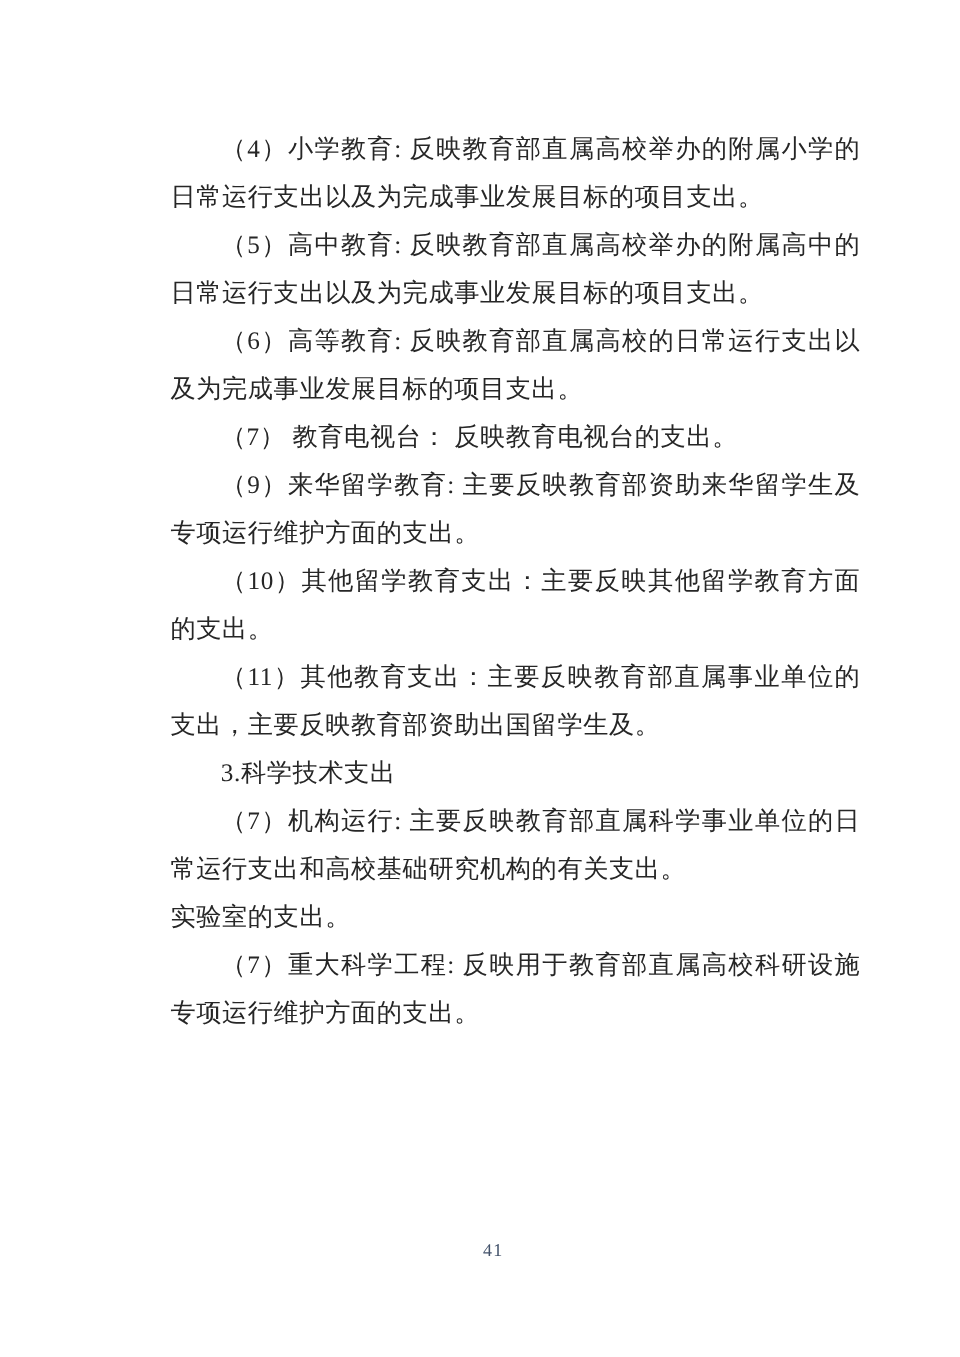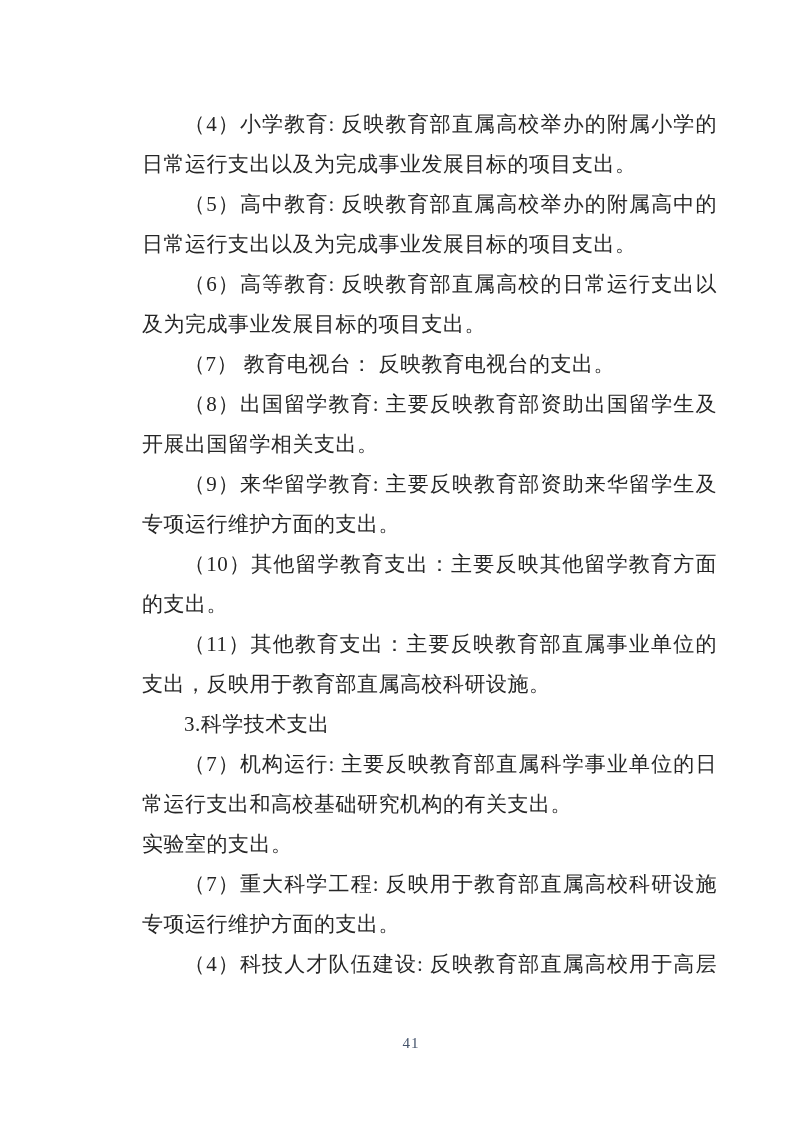--- a/index.html
+++ b/index.html
@@ -74,47 +74,40 @@
         <div class="line">日常运行支出以及为完成事业发展目标的项目支出。</div>
       </div>
       <div class="para">
         <div class="line indent fill">（6）高等教育: 反映教育部直属高校的日常运行支出以</div>
         <div class="line">及为完成事业发展目标的项目支出。</div>
       </div>
       <div class="para">
         <div class="line indent">（7） 教育电视台： 反映教育电视台的支出。</div>
       </div>
       <div class="para">
-        <div class="line indent fill">（8）出国留学教育: 主要反映教育部资助出国留学生及</div>
-        <div class="line">开展出国留学相关支出。</div>
-      </div>
-      <div class="para">
         <div class="line indent fill">（9）来华留学教育: 主要反映教育部资助来华留学生及</div>
         <div class="line">专项运行维护方面的支出。</div>
       </div>
       <div class="para">
         <div class="line indent fill">（10）其他留学教育支出：主要反映其他留学教育方面</div>
         <div class="line">的支出。</div>
       </div>
       <div class="para">
         <div class="line indent fill">（11）其他教育支出：主要反映教育部直属事业单位的</div>
-        <div class="line">支出，反映用于教育部直属高校科研设施。</div>
+        <div class="line">支出，主要反映教育部资助出国留学生及。</div>
       </div>
       <div class="para">
         <div class="line indent">3.科学技术支出</div>
       </div>
       <div class="para">
         <div class="line indent fill">（7）机构运行: 主要反映教育部直属科学事业单位的日</div>
         <div class="line">常运行支出和高校基础研究机构的有关支出。</div>
       </div>
       <div class="para">
         <div class="line">实验室的支出。</div>
       </div>
       <div class="para">
         <div class="line indent fill">（7）重大科学工程: 反映用于教育部直属高校科研设施</div>
         <div class="line">专项运行维护方面的支出。</div>
       </div>
-      <div class="para">
-        <div class="line indent fill">（4）科技人才队伍建设: 反映教育部直属高校用于高层</div>
-      </div>
     </div>
   <div class="footer">41</div>
 </div>
 
 </body></html>

